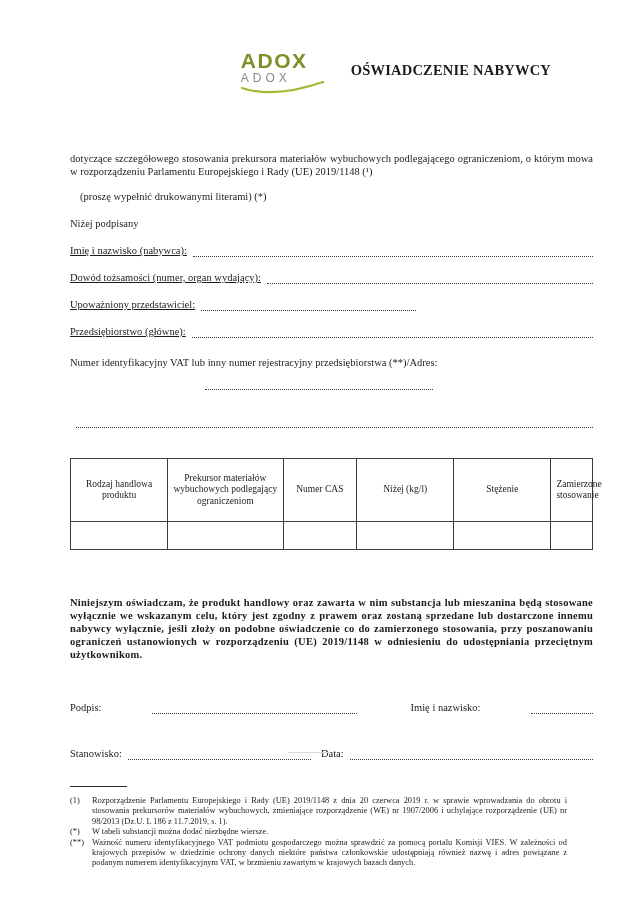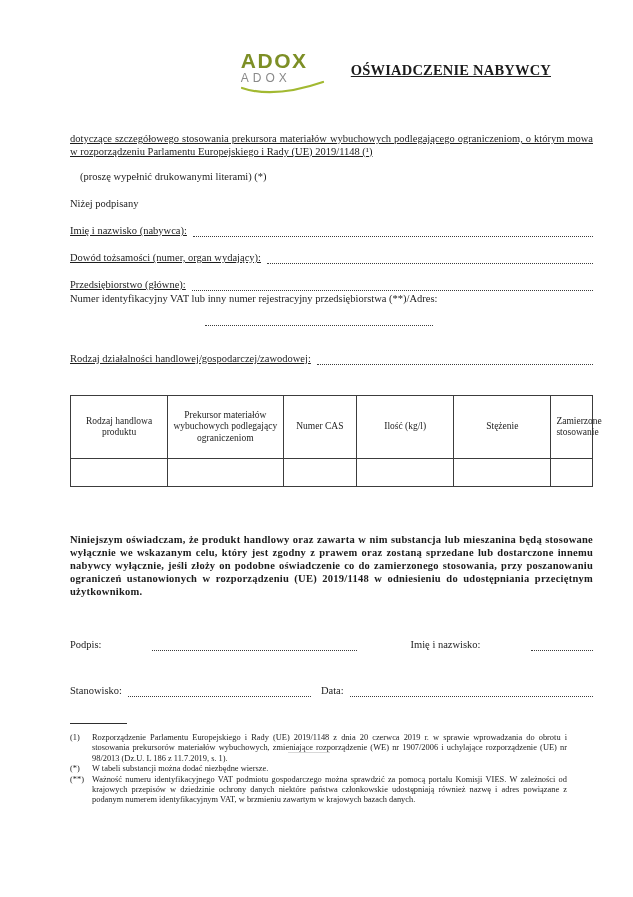--- a/index.html
+++ b/index.html
@@ -8,30 +8,30 @@
     font-family: "Liberation Serif", serif; color: #1c1c1c;
     box-sizing: border-box; padding: 50px 40px 20px 70px;
     position: relative; overflow: hidden;
   }
   .header { display: flex; justify-content: flex-end; align-items: flex-start; height: 46px; }
   .logo { position: relative; width: 110px; }
   .logo-adox { font-family: "Liberation Sans", sans-serif; font-weight: 700; font-size: 21px; line-height: 21px; letter-spacing: 1.5px; color: var(--logo_green, #7d8f26); }
   .logo-group { font-family: "Liberation Sans", sans-serif; font-size: 12px; line-height: 14px; letter-spacing: 4px; color: var(--logo_gray, #8a8a8a); }
   .logo-swoosh { position: absolute; left: 0; top: 30px; }
   .logo-swoosh path { stroke: var(--swoosh_green, #a2b931); }
-  .doc-title { font-size: 14.5px; font-weight: 700; margin-top: 12px; margin-right: 42px; letter-spacing: 0.2px; white-space: nowrap; text-decoration: underline; }
+  .doc-title { font-size: 14.5px; font-weight: 700; margin-top: 12px; margin-right: 42px; letter-spacing: 0.2px; white-space: nowrap; }
   .body-text { font-size: 10.5px; line-height: 13px; margin: 0; }
-  .intro { margin-top: 36px; text-align: justify; text-decoration: underline; }
+  .intro { margin-top: 56px; text-align: justify; }
   .instruction { margin-top: 12px; margin-left: 10px; }
   .declarant { margin-top: 14px; }
   .field { display: flex; align-items: flex-end; margin-top: 14px; font-size: 10.5px; line-height: 13px; text-decoration: underline; }
   .field .label { white-space: nowrap; }
   .dotline { flex: 1 1 auto; border-bottom: 1.6px dotted #3c3c3c; margin-left: 6px; height: 11px; }
   .dotline.limited { flex: 0 0 auto; width: 215px; }
-  .vat-label { margin-top: 1px; }
+  .vat-label { margin-top: 18px; }
   .vat-dots { margin-top: 20px; margin-left: 135px; width: 228px; border-bottom: 1.6px dotted #3c3c3c; height: 0; }
   .rodzaj { margin-top: 26px; }
   table.precursors { margin-top: 30px; width: 100%; border-collapse: collapse; font-size: 9.5px; line-height: 11.5px; table-layout: fixed; }
   table.precursors th, table.precursors td { border: 1px solid #3c3c3c; text-align: center; vertical-align: middle; font-weight: 400; padding: 4px 5px; }
   table.precursors th { height: 54px; }
   table.precursors td { height: 19px; }
   .declaration { margin-top: 46px; text-align: justify; letter-spacing: 0.25px; font-weight: bold; }
   .sig-row { display: flex; align-items: flex-end; font-size: 10.5px; line-height: 13px; }
   .sig-row .seg-label { white-space: nowrap; }
   .sig-row .second-label { margin-left: 10px; }
@@ -69,41 +69,44 @@
   <div class="field">
     <span class="label">Imię i nazwisko (nabywca):</span>
     <span class="dotline"></span>
   </div>
 
   <div class="field">
     <span class="label">Dowód tożsamości (numer, organ wydający):</span>
     <span class="dotline"></span>
   </div>
 
+  <div class="field">
+    <span class="label">Upoważniony przedstawiciel:</span>
+    <span class="dotline limited"></span>
+  </div>
 
   <div class="field">
     <span class="label">Przedsiębiorstwo (główne):</span>
     <span class="dotline"></span>
   </div>
 
   <p class="body-text vat-label">Numer identyfikacyjny VAT lub inny numer rejestracyjny przedsiębiorstwa (**)/Adres:</p>
   <div class="vat-dots"></div>
 
   <div class="field rodzaj">
-    <span class="label">Rodzaj działalności handlowej/gospodarczej/zawodowej:</span>
     <span class="dotline"></span>
   </div>
 
   <table class="precursors">
     <thead>
       <tr>
         <th style="width:16.5%">Rodzaj handlowa produktu</th>
         <th style="width:20%">Prekursor materiałów wybuchowych podlegający ograniczeniom</th>
         <th style="width:12%">Numer CAS</th>
-        <th style="width:16.5%">Ilość (kg/l)</th>
+        <th style="width:16.5%">Niżej (kg/l)</th>
         <th style="width:16.5%">Stężenie</th>
         <th>Zamierzone stosowanie</th>
       </tr>
     </thead>
     <tbody>
       <tr>
         <td></td>
         <td></td>
         <td></td>
         <td></td>

